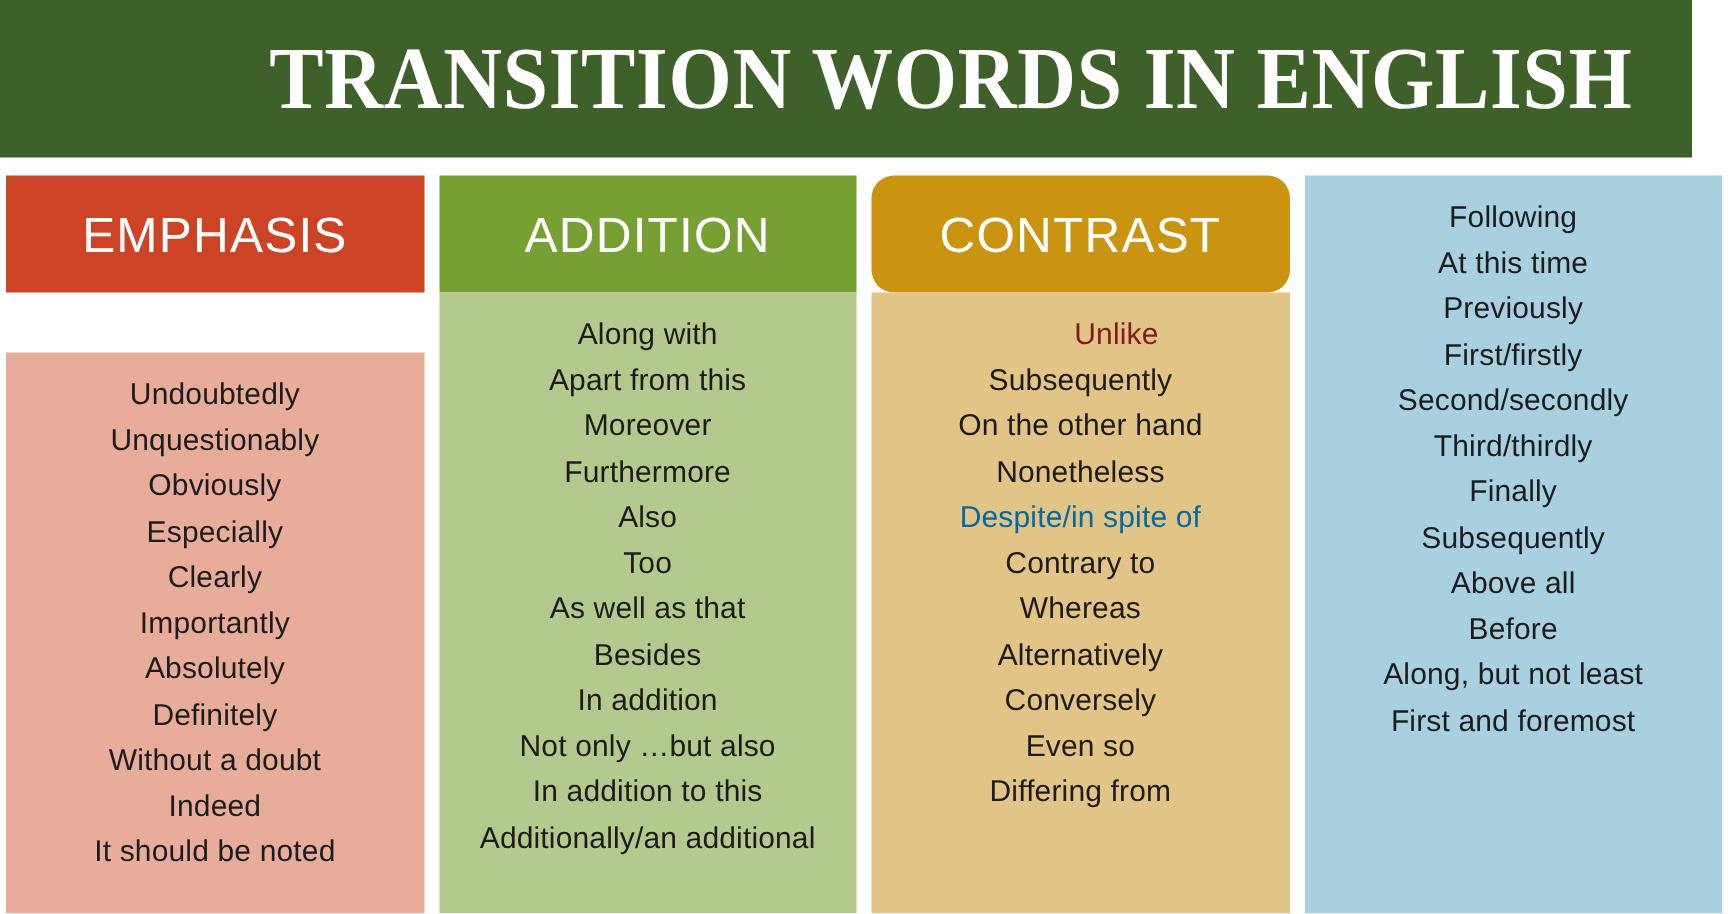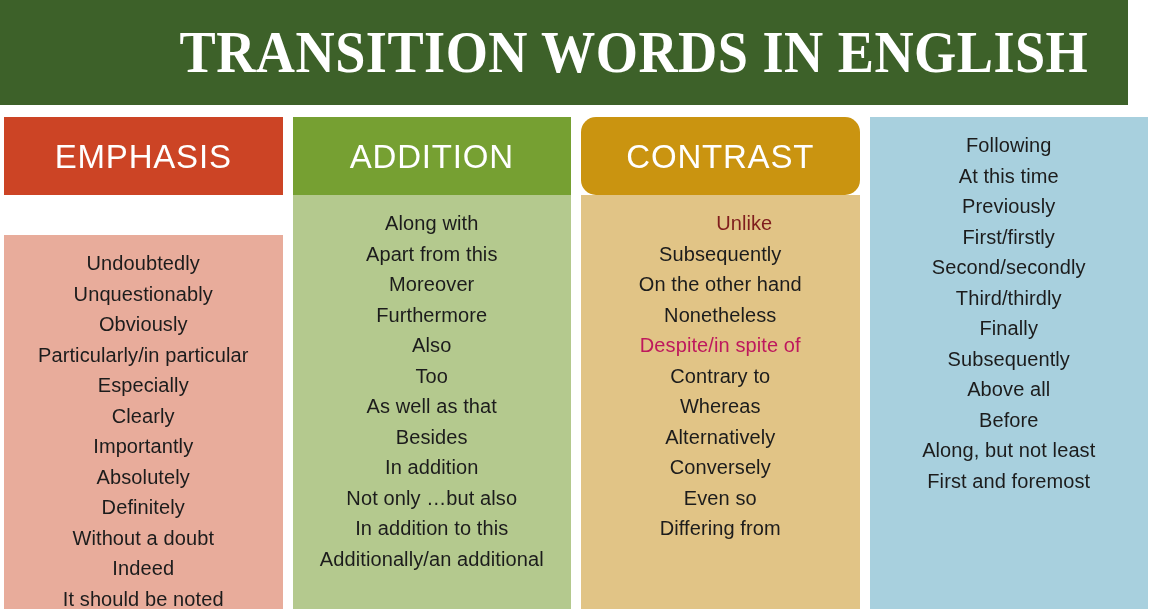--- a/index.html
+++ b/index.html
@@ -117,21 +117,20 @@
   <div class="columns">
 
     <div class="column">
       <div class="col-header" style="background: rgb(204, 68, 37);">
         <span class="col-header-label">EMPHASIS</span>
       </div>
       <div class="col-body" style="background: rgb(232, 172, 155); margin-top: 40px;">
           <div class="word" style="color: rgb(28, 28, 28);">Undoubtedly</div>
           <div class="word" style="color: rgb(28, 28, 28);">Unquestionably</div>
           <div class="word" style="color: rgb(28, 28, 28);">Obviously</div>
-          <div class="word" style="color: rgb(28, 28, 28);">Particularly/in particular</div>
           <div class="word" style="color: rgb(28, 28, 28);">Especially</div>
           <div class="word" style="color: rgb(28, 28, 28);">Clearly</div>
           <div class="word" style="color: rgb(28, 28, 28);">Importantly</div>
           <div class="word" style="color: rgb(28, 28, 28);">Absolutely</div>
           <div class="word" style="color: rgb(28, 28, 28);">Definitely</div>
           <div class="word" style="color: rgb(28, 28, 28);">Without a doubt</div>
           <div class="word" style="color: rgb(28, 28, 28);">Indeed</div>
           <div class="word" style="color: rgb(28, 28, 28);">It should be noted</div>
         </div>
     </div>
@@ -158,21 +157,21 @@
 
     <div class="column">
       <div class="col-header" style="background: rgb(202, 148, 16); border-radius: 15px;">
         <span class="col-header-label">CONTRAST</span>
       </div>
       <div class="col-body" style="background: rgb(225, 196, 134);">
           <div class="word" style="color: #7f1d1d; margin-left: 48px;">Unlike</div>
           <div class="word" style="color: rgb(28, 28, 28);">Subsequently</div>
           <div class="word" style="color: rgb(28, 28, 28);">On the other hand</div>
           <div class="word" style="color: rgb(28, 28, 28);">Nonetheless</div>
-          <div class="word" style="color: #be185d;">Despite/in spite of</div>
+          <div class="word" style="color: #0369a1;">Despite/in spite of</div>
           <div class="word" style="color: rgb(28, 28, 28);">Contrary to</div>
           <div class="word" style="color: rgb(28, 28, 28);">Whereas</div>
           <div class="word" style="color: rgb(28, 28, 28);">Alternatively</div>
           <div class="word" style="color: rgb(28, 28, 28);">Conversely</div>
           <div class="word" style="color: rgb(28, 28, 28);">Even so</div>
           <div class="word" style="color: rgb(28, 28, 28);">Differing from</div>
         </div>
     </div>
 
     <div class="column">

